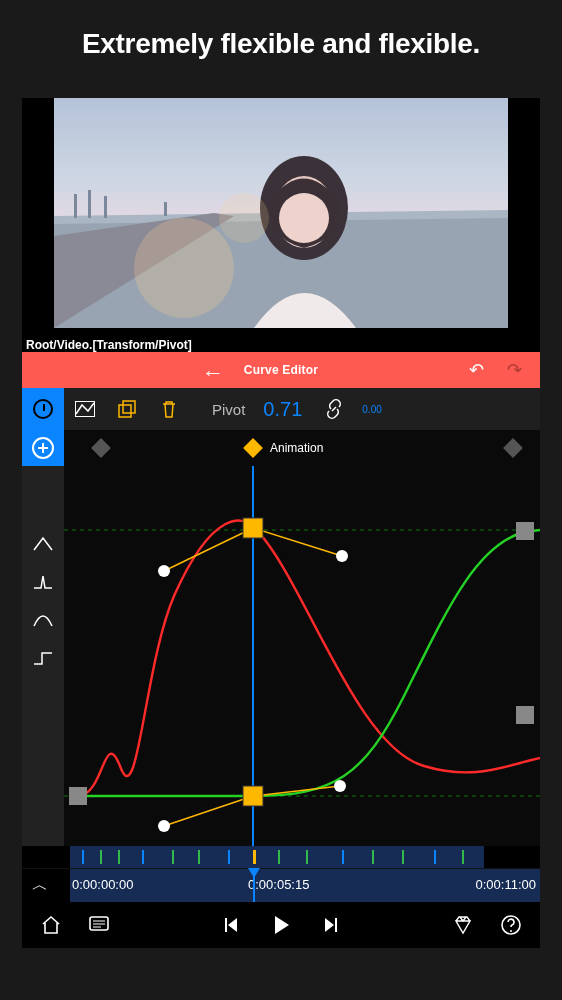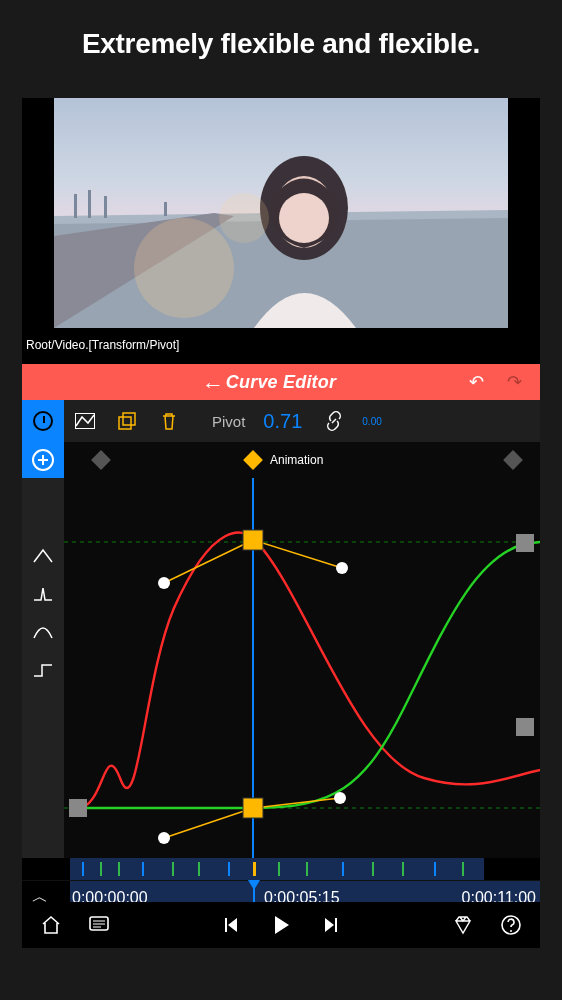--- a/index.html
+++ b/index.html
@@ -30,31 +30,32 @@
     height: 230px;
     margin: 18px auto 0;
     background: linear-gradient(180deg,#b5c3d8 0%,#cdd6e3 35%,#e4d9e4 55%,#9fa9b4 100%);
     position: relative;
     overflow: hidden;
   }
   .preview-svg { position:absolute; inset:0; }
   .breadcrumb {
     font-size: 12px;
     color: #fff;
-    padding: 10px 4px 12px 4px;
+    padding: 10px 4px 0 4px;
+    font-weight: bold;
   }
   .header-bar {
     background: #ff5a52;
     height: 36px;
     display: flex;
     align-items: center;
     position: relative;
   }
   .header-back { position:absolute; left:180px; color:#fff; font-size:22px; }
-  .header-title { margin:0 auto; font-size:18px; font-weight:600; color:#fff; letter-spacing:.2px;font-style:italic; }
+  .header-title { margin:0 auto; font-size:12px; font-weight:600; color:#fff; letter-spacing:.2px; }
   .header-undo, .header-redo { position:absolute; font-size:18px; }
   .header-undo { right:56px; color:#fff; }
   .header-redo { right:18px; color:#b03a34; }
   .tool-row {
     height: 42px;
     display:flex;
     align-items:center;
     background:#1f1f1f;
     position:relative;
   }
@@ -99,21 +100,21 @@
   }
   .rail-col{width:42px;background:#222;display:flex;flex-direction:column;align-items:center;gap:22px;padding-top:70px;}
   .preset{stroke:#fff;fill:none;}
   .graph-panel{flex:1;position:relative;background:#0a0a0a;}
   .graph-svg{position:absolute;inset:0;width:100%;height:100%;}
   .mini-timeline{height:22px;background:#000;position:relative;margin-left:0;}
   .mini-timeline .bar{position:absolute;top:0;height:100%;left:48px;right:56px;background:#162c55;}
   .timeline-row{height:34px;background:#000;position:relative;border-top:1px solid #111;}
   .tl-expand{position:absolute;left:10px;top:6px;color:#fff;font-size:16px;}
   .tl-bar{position:absolute;left:48px;right:0;top:0;height:100%;background:#162c55;}
-  .tl-time{position:absolute;top:8px;font-size:16px;color:#fff;}
+  .tl-time{position:absolute;top:8px;font-size:13px;color:#fff;}
   .bottom-bar{position:absolute;bottom:0;left:0;right:0;height:46px;background:#000;display:flex;align-items:center;justify-content:space-between;padding:0 18px;}
   .bbar-group{display:flex;gap:26px;align-items:center;}
   .bbar-ic{stroke:#fff;fill:none;}
   .thin-rule{height:1px;background:#333;}
   .tick{position:absolute;top:4px;width:2px;height:14px;}
   .playhead{position:absolute;top:0;bottom:0;left:231px;width:2px;background:#0a84ff;}
   .playhead::before{content:"";position:absolute;top:-1px;left:-5px;width:12px;height:10px;background:#0a84ff;clip-path:polygon(0 0,100% 0,50% 100%);}
 </style>
 </head>
 <body>
@@ -258,21 +259,21 @@
     <span class="tick" style="left:350px;background:#33b94a"></span>
     <span class="tick" style="left:380px;background:#33b94a"></span>
     <span class="tick" style="left:412px;background:#0a84ff"></span>
     <span class="tick" style="left:440px;background:#33b94a"></span>
   </div>
 
   <div class="timeline-row">
     <span class="tl-expand">︿</span>
     <div class="tl-bar"></div>
     <span class="tl-time" style="left:50px">0:00:00:00</span>
-    <span class="tl-time" style="left:242px">0:00:05:15</span>
+    <span class="tl-time" style="left:226px">0:00:05:15</span>
     <span class="tl-time" style="right:4px">0:00:11:00</span>
     <div class="playhead"></div>
   </div>
 
   <div class="thin-rule"></div>
 
   <div class="bottom-bar">
     <div class="bbar-group">
       <svg width="22" height="22" class="bbar-ic">
           <path d="M3 10 L11 3 L19 10 M5 9v10h12V9" stroke-width="1.6"></path>

